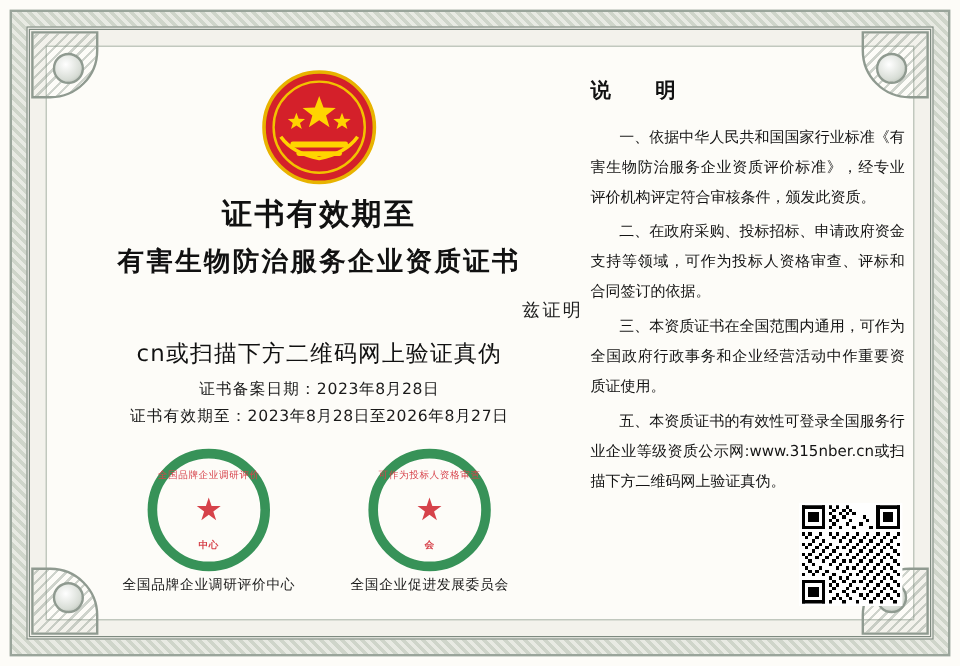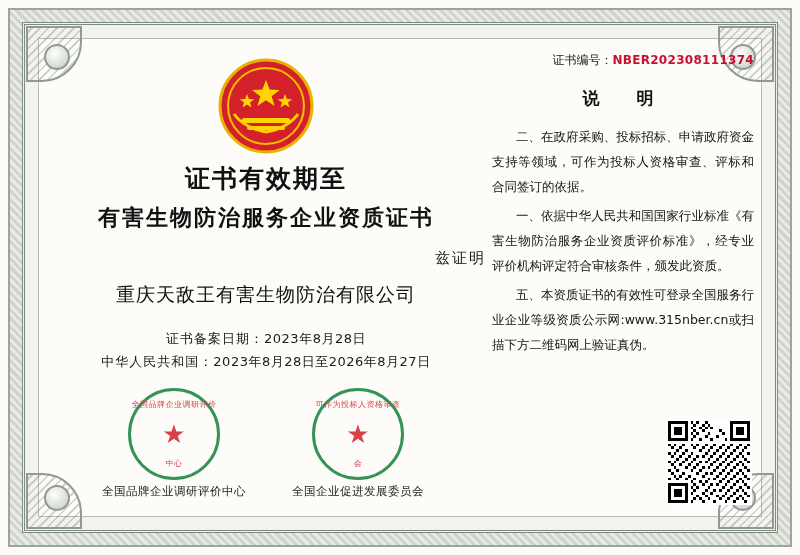--- a/index.html
+++ b/index.html
@@ -132,21 +132,21 @@
   .grade {
     margin-top: 14px;
     font-size: 38px;
     font-weight: bold;
     color: #c8102e;
     letter-spacing: 3px;
     text-shadow: 0 1px 0 rgba(0,0,0,.12);
   }
 
   .meta {
-    margin-top: 20px;
+    margin-top: 6px;
     font-size: 13px;
     color: #1a1a1a;
     line-height: 1.75;
     text-align: center;
   }
   .meta-row {
     display: block;
   }
   .meta-label { letter-spacing: 1px; }
   .meta-value { letter-spacing: 0.5px; }
@@ -160,42 +160,42 @@
   }
   .seal-block {
     width: 150px;
     text-align: center;
   }
   .seal {
     width: 86px;
     height: 86px;
     margin: 0 auto;
     border-radius: 50%;
-    border: 3px solid #15803d;
+    border: 8px solid #15803d;
     position: relative;
     opacity: .85;
   }
   .seal .star {
     position: absolute;
     left: 50%; top: 50%;
     transform: translate(-50%, -50%);
     color: #d0222c;
     font-size: 26px;
     line-height: 1;
   }
   .seal .arc-top, .seal .arc-bottom {
     position: absolute;
     left: 0; right: 0;
     text-align: center;
     font-size: 8px;
     color: #d0222c;
     letter-spacing: .5px;
   }
   .seal .arc-top { top: 8px; }
-  .seal .arc-bottom { bottom: 8px; }
+  .seal .arc-bottom { bottom: 8px; font-weight: bold; }
   .seal-caption {
     margin-top: 4px;
     font-size: 11.5px;
     color: #1a1a1a;
     letter-spacing: .5px;
   }
 
   
   .cert-no {
     text-align: right;
@@ -204,21 +204,20 @@
     margin-top: 6px;
     white-space: nowrap;
   }
   .cert-no .value {
     color: #c8102e;
     font-weight: bold;
     letter-spacing: .3px;
   }
 
   .notes-title {
-    text-align: center;
     font-size: 17px;
     font-weight: bold;
     color: #111;
     letter-spacing: 10px;
     margin-top: 18px;
   }
 
   .notes {
     margin-top: 14px;
     font-size: 12.5px;
@@ -283,29 +282,29 @@
           <rect x="33" y="72" width="38" height="4" rx="2" fill="#ffd400"></rect>
           <path d="M20 60 q10 14 32 18 q22 -4 32 -18" fill="none" stroke="#ffd400" stroke-width="3"></path>
         </svg>
       </div>
 
       <div class="title-line1">证书有效期至</div>
       <div class="title-line2">有害生物防治服务企业资质证书</div>
 
       <div class="hereby">兹证明</div>
 
-      <div class="company">重庆天敌王有害生物防治有限公司</div>
+      <div class="company">cn或扫描下方二维码网上验证真伪</div>
 
 
       <div class="meta">
         <span class="meta-row">
           <span class="meta-label">证书备案日期：</span><span class="meta-value">2023年8月28日</span>
         </span>
         <span class="meta-row">
-          <span class="meta-label">中华人民共和国：</span><span class="meta-value">2023年8月28日至2026年8月27日</span>
+          <span class="meta-label">证书有效期至：</span><span class="meta-value">2023年8月28日至2026年8月27日</span>
         </span>
       </div>
 
       <div class="seals">
         <div class="seal-block">
           <div class="seal">
             <div class="arc-top">全国品牌企业调研评价</div>
             <div class="star">★</div>
             <div class="arc-bottom">中心</div>
           </div>
@@ -318,29 +317,27 @@
             <div class="arc-bottom">会</div>
           </div>
           <div class="seal-caption">全国企业促进发展委员会</div>
         </div>
       </div>
 
     </div>
 
     <div class="right-pane">
 
-      <div class="cert-no">
-        <span>证书编号：</span><span class="value">NBER202308111374</span>
-      </div>
 
       <div class="notes-title">说　明</div>
 
       <div class="notes">
+        <div class="note-item">一、依据中华人民共和国国家行业标准《有害生物防治服务企业资质评价标准》，经专业评价机构评定符合审核条件，颁发此资质。</div>
         <div class="note-item">二、在政府采购、投标招标、申请政府资金支持等领域，可作为投标人资格审查、评标和合同签订的依据。</div>
-        <div class="note-item">一、依据中华人民共和国国家行业标准《有害生物防治服务企业资质评价标准》，经专业评价机构评定符合审核条件，颁发此资质。</div>
+        <div class="note-item">三、本资质证书在全国范围内通用，可作为全国政府行政事务和企业经营活动中作重要资质证使用。</div>
         <div class="note-item">五、本资质证书的有效性可登录全国服务行业企业等级资质公示网:www.315nber.cn或扫描下方二维码网上验证真伪。</div>
       </div>
 
       <div class="qr">
         <svg class="qr-grid" viewBox="0 0 29 29" shape-rendering="crispEdges" aria-hidden="true">
           <rect width="29" height="29" fill="#ffffff"></rect>
           <g fill="#000000">
             <rect x="0" y="0" width="7" height="1"></rect>
               <rect x="0" y="6" width="7" height="1"></rect>
             <rect x="0" y="0" width="1" height="7"></rect>

